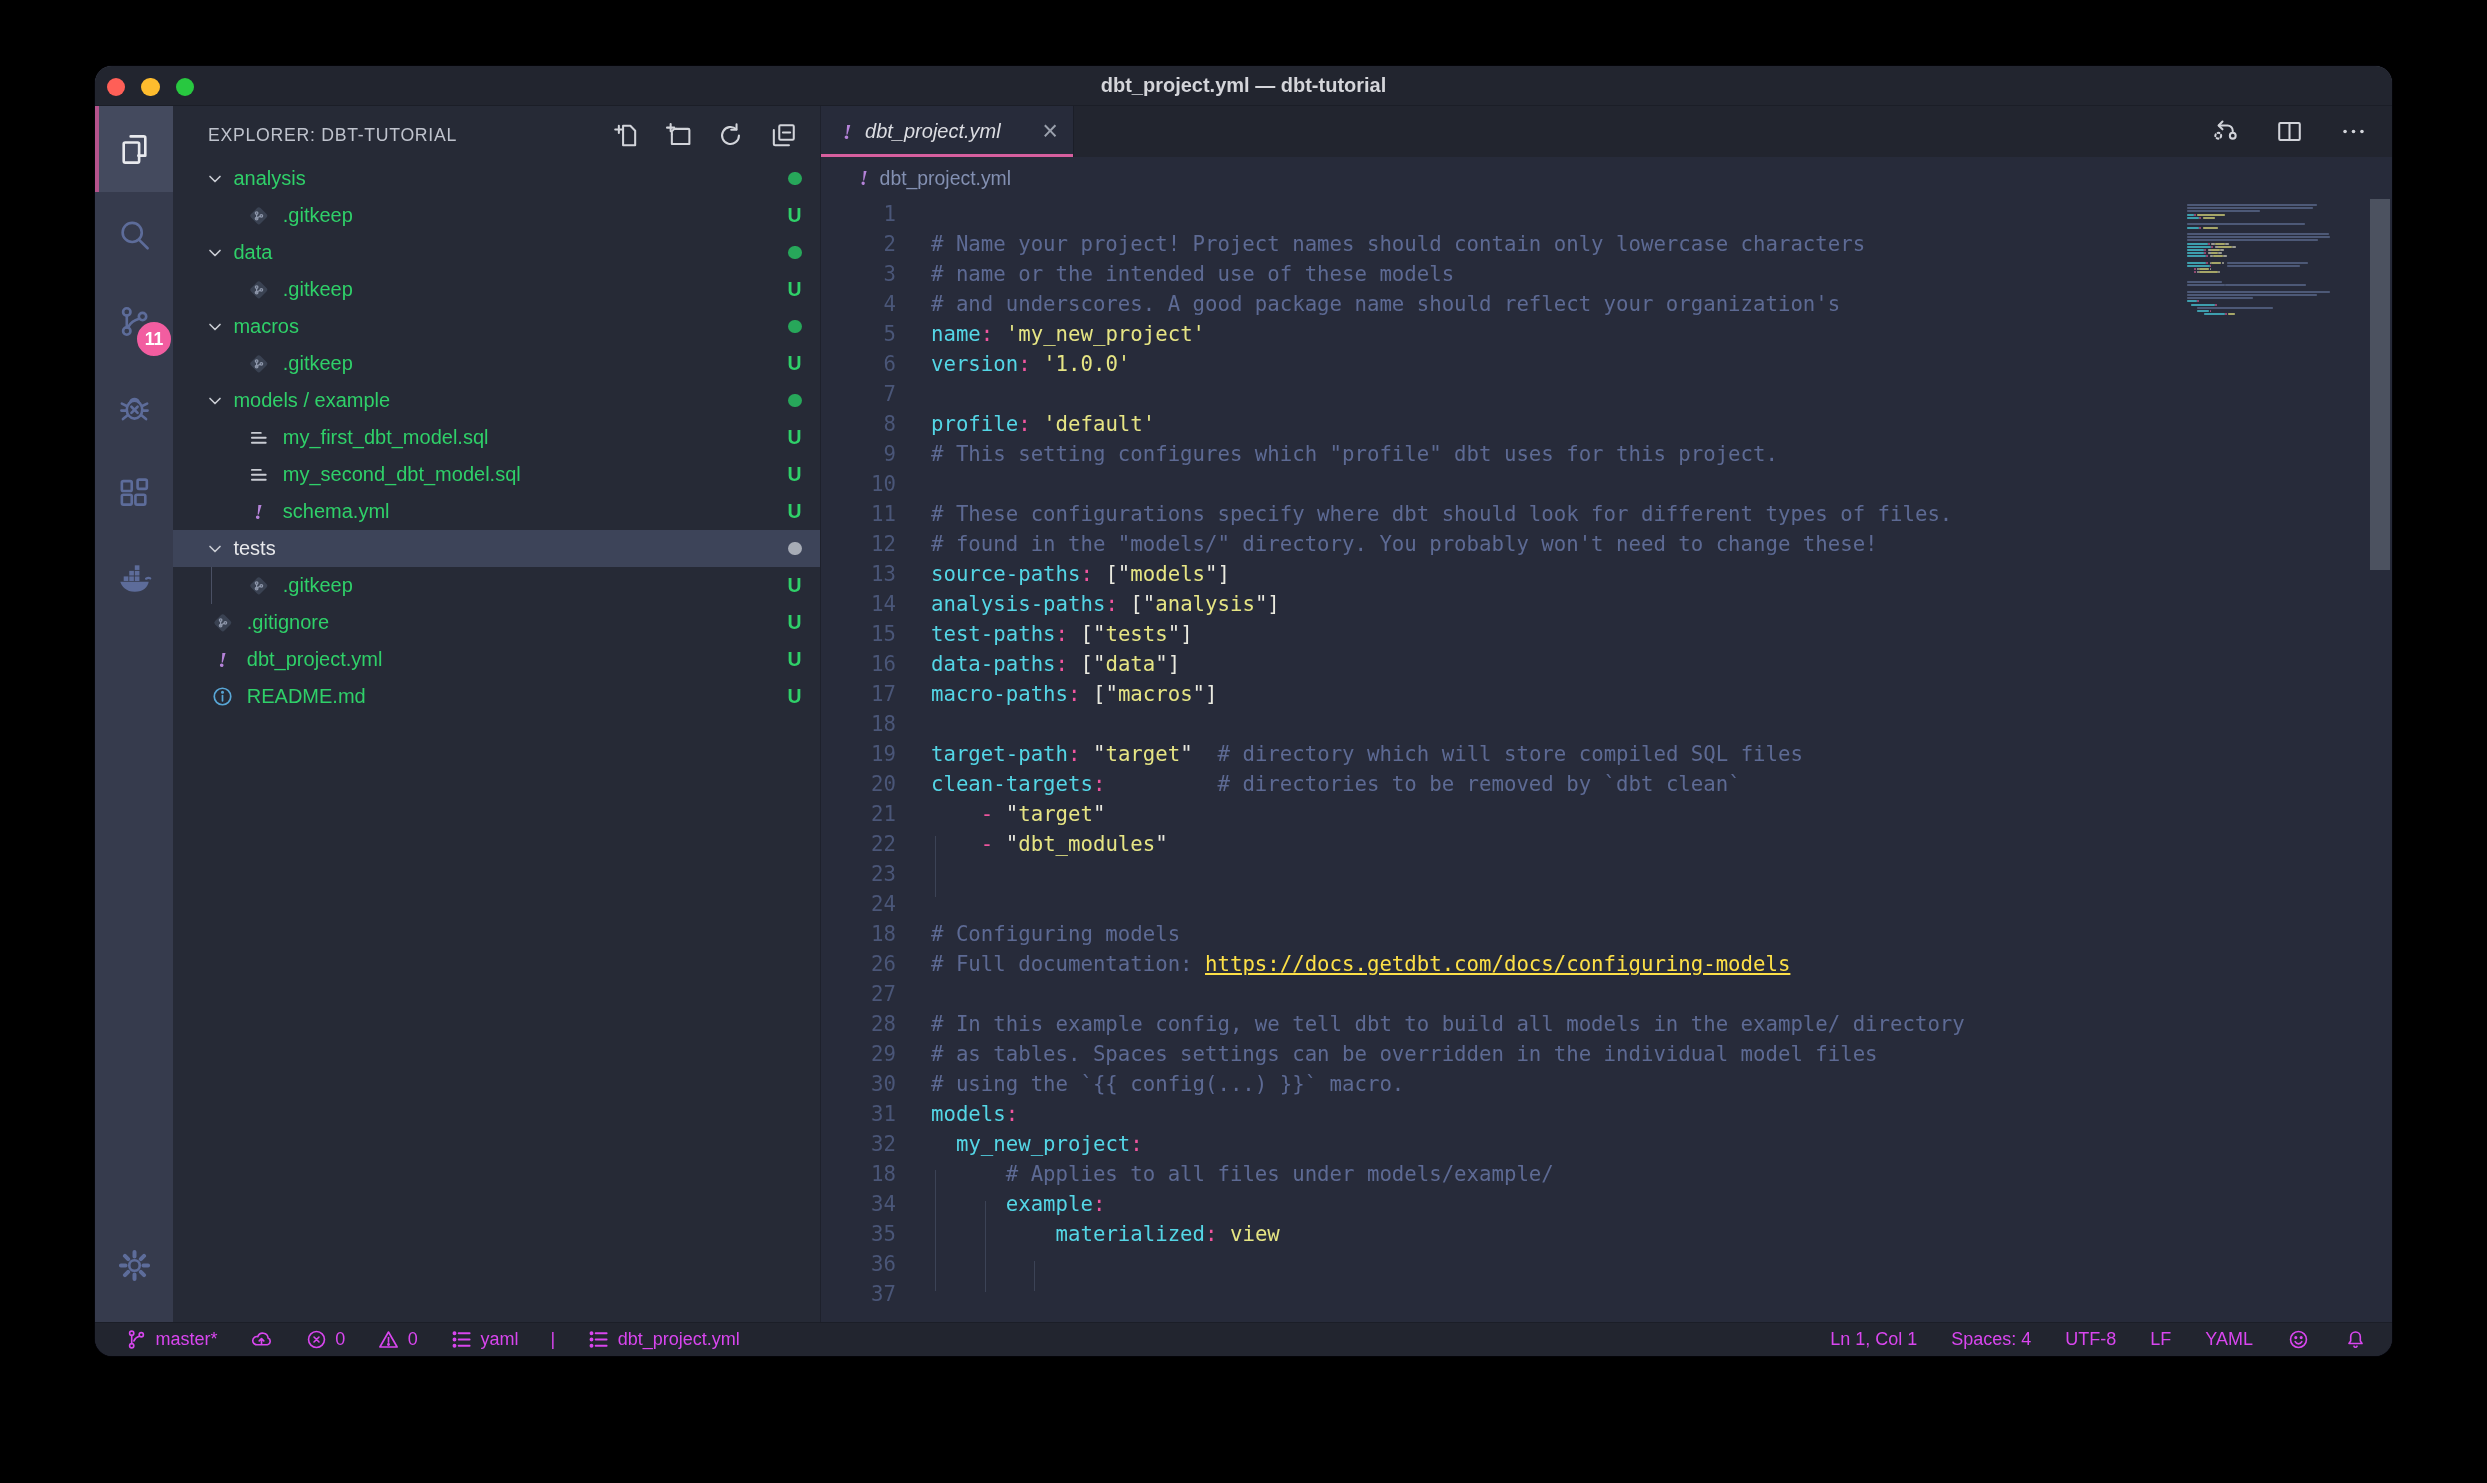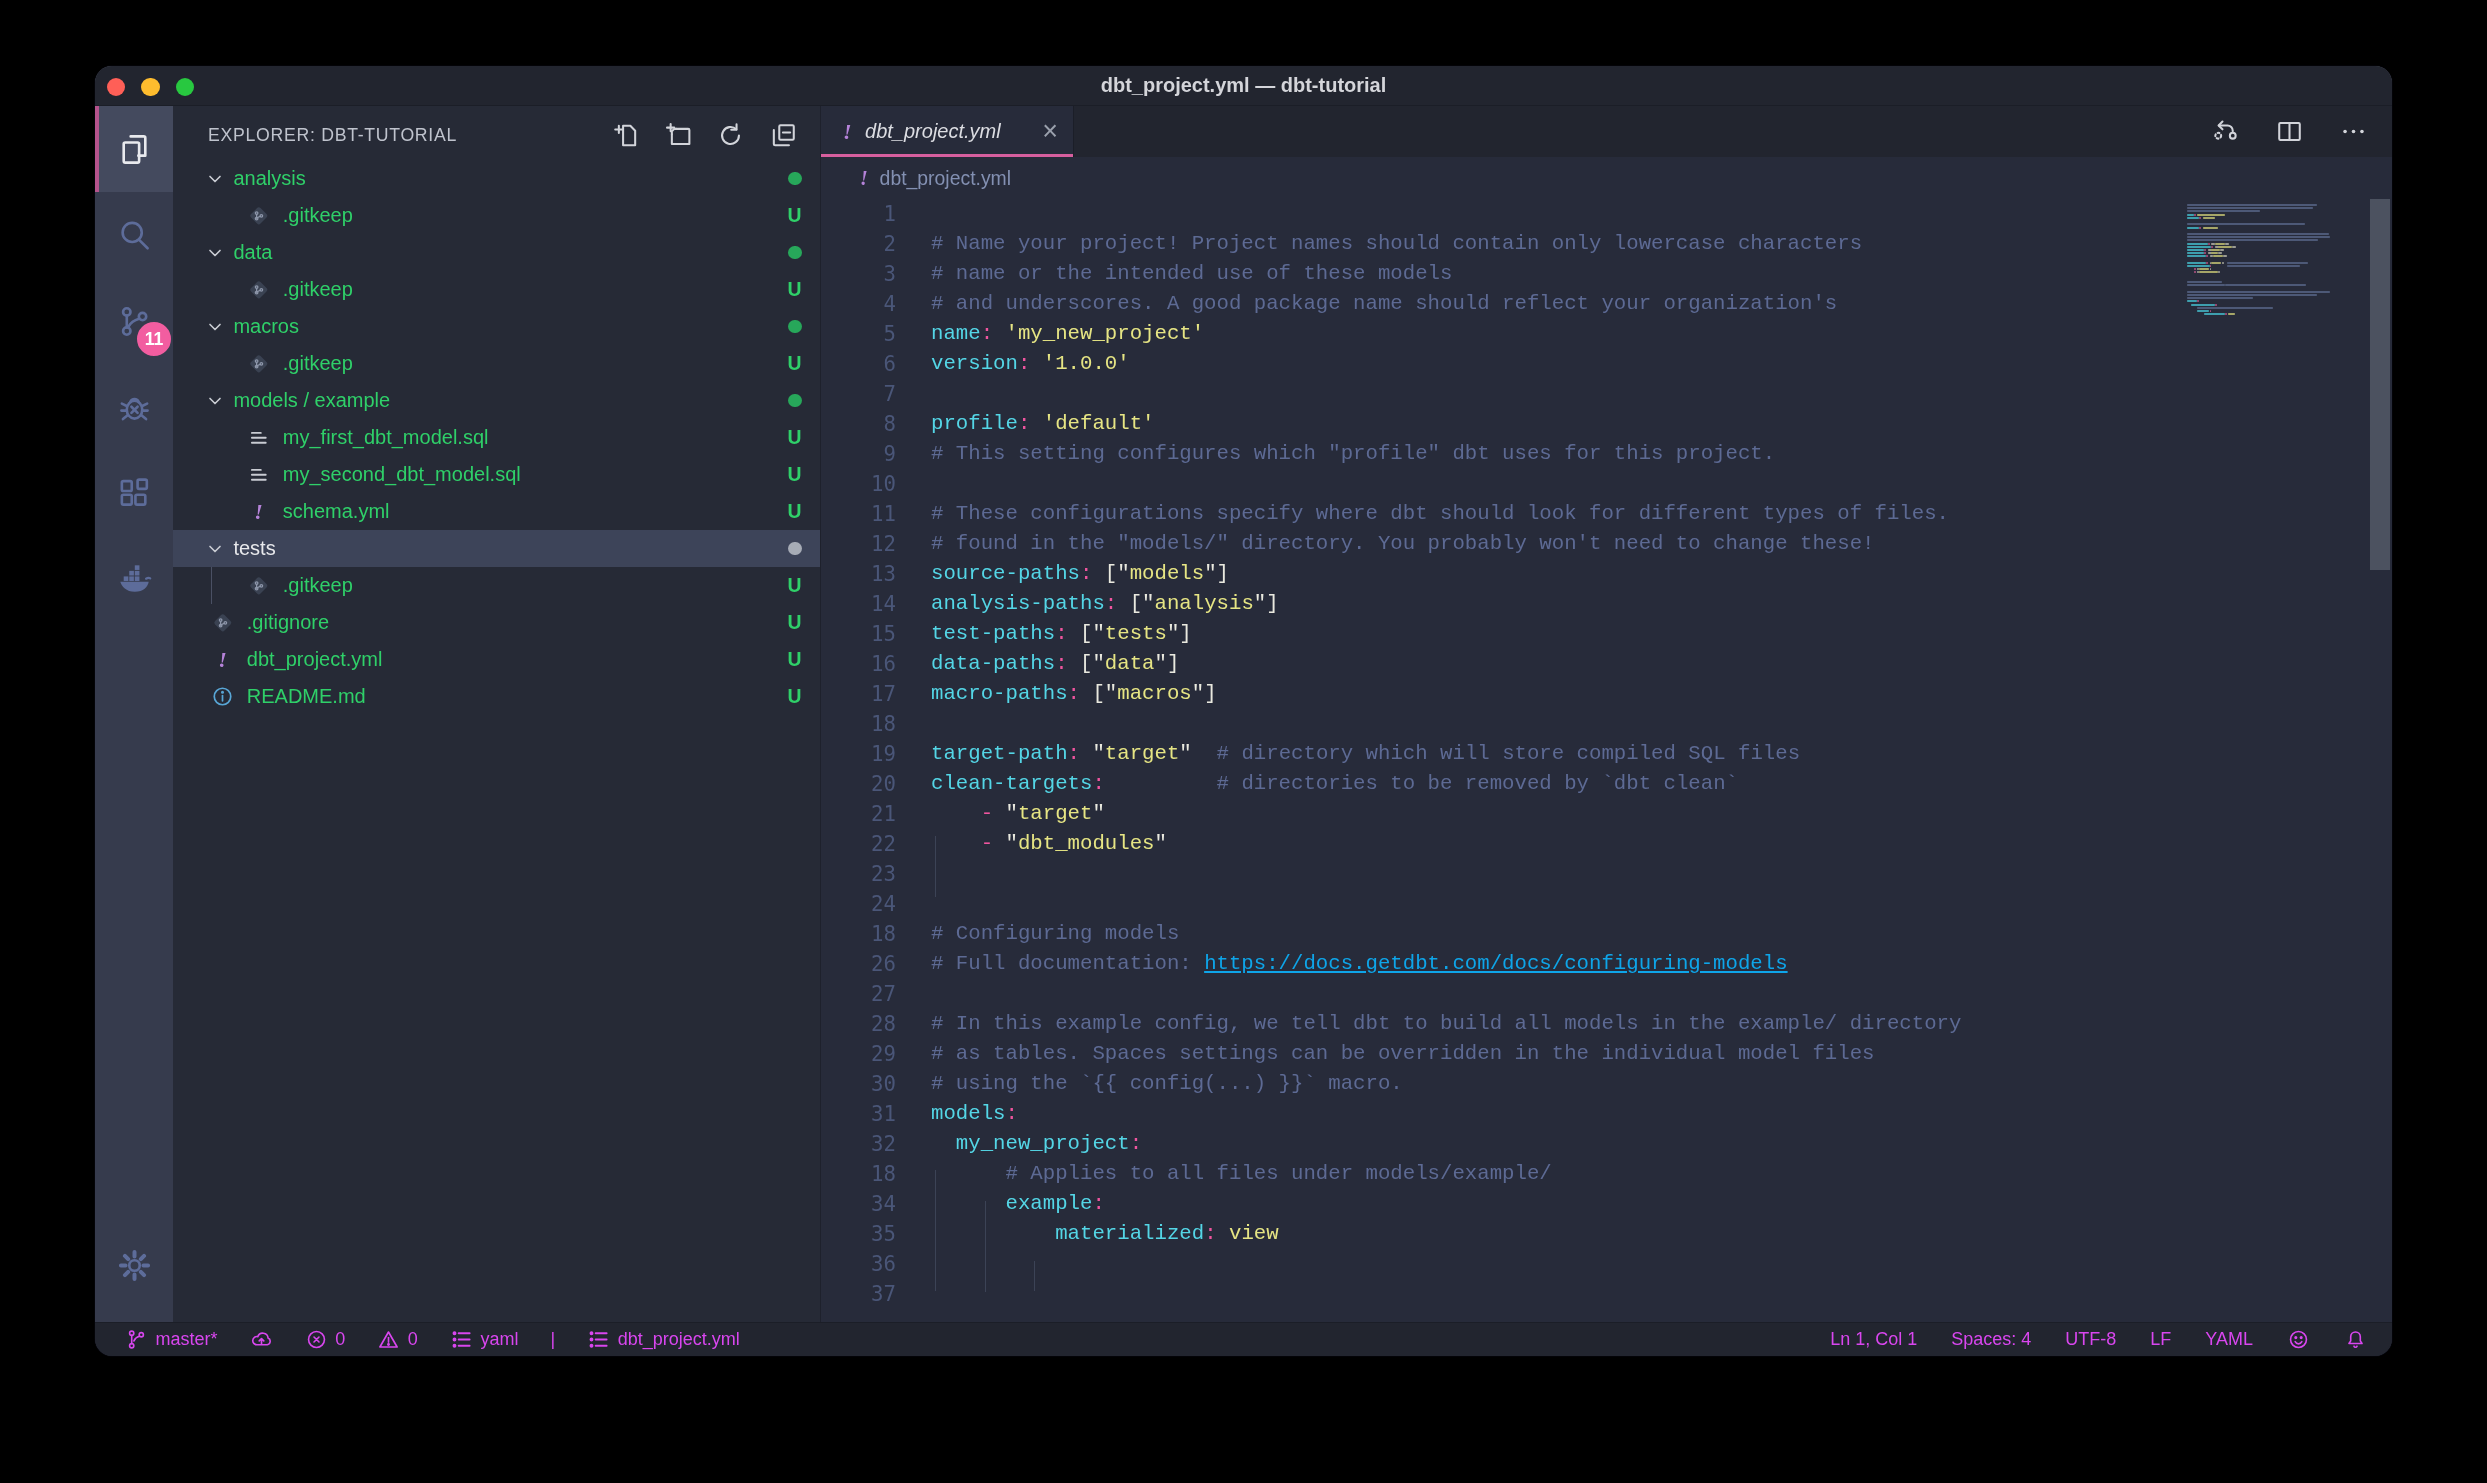--- a/index.html
+++ b/index.html
@@ -70,28 +70,28 @@
   .editor-actions svg{width:29px;height:29px;}
   .breadcrumb{height:42px;flex:none;display:flex;align-items:center;padding-left:39px;gap:11.8px;
     color:#8390b2;font-size:19.4px;background:#272b3a;}
   .breadcrumb .bang{font-size:20px;}
 
   .code-wrap{flex:1;position:relative;overflow:hidden;font-family:"DejaVu Sans Mono",monospace;
     font-size:20.7px;line-height:30px;}
   .gutter{position:absolute;left:0;top:0;width:75px;text-align:right;color:#4a5678;}
   .gutter div{height:30px;}
   .code-lines{position:absolute;left:110px;top:0;}
-  .line{height:30px;white-space:pre;color:#d6d9e0;font-family:Liberation Mono, monospace;}
+  .line{height:30px;white-space:pre;color:#d6d9e0;}
   .tok-c{color:#5d6a94;}
   .tok-k{color:#54d6e6;}
   .tok-p{color:#f0559f;}
   .tok-s{color:#e6e584;}
   .tok-q{color:#e9e9df;}
   .tok-w{color:#d6d9e0;}
-  .tok-u{color:#0ea5e9;text-decoration:underline;text-align:right;}
+  .tok-u{color:#fde047;text-decoration:underline;text-align:right;}
   .iguide{position:absolute;width:0.8px;background:#3c4356;}
 
   .minimap{position:absolute;top:1.7px;right:57px;width:148px;height:126px;}
   .mm-bar{position:absolute;height:2.2px;border-radius:0.8px;}
   .vscroll{position:absolute;right:2.5px;top:0;width:19.4px;height:371px;background:#4c5260;}
 
   
   .statusbar{height:34px;flex:none;background:#22252f;display:flex;align-items:center;
     padding:0 25px 0 30px;color:#d946ef;font-size:18px;border-top:0.8px solid #1b1e27;}
   .sb-left{display:flex;gap:32px;align-items:center;}

